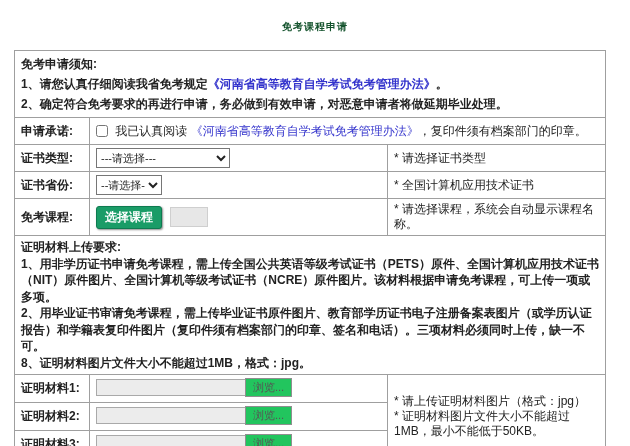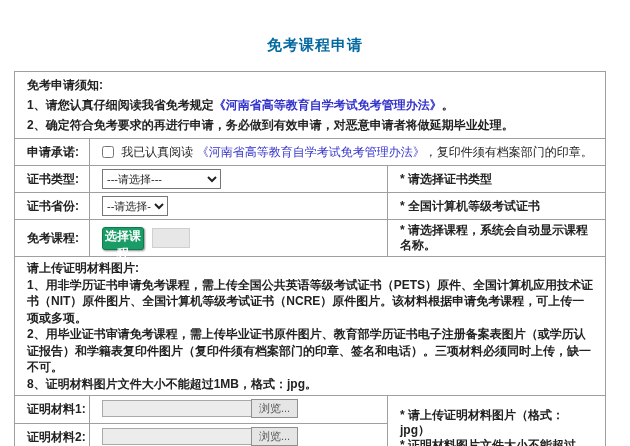--- a/index.html
+++ b/index.html
@@ -5,37 +5,36 @@
   * { box-sizing: border-box; margin: 0; padding: 0; }
   html, body {
     width: 630px; height: 446px;
     background: #ffffff;
     font-family: "Liberation Sans", "DejaVu Sans", sans-serif;
     overflow: hidden;
   }
   .page-title {
     padding-top: 20px;
     text-align: center;
-    font-size: 15px;
-    font-weight: bold;
-    color: #0369a1;
+    font-size: 10px;
+    font-weight: bold;
+    color: #14532d;
     letter-spacing: 1px;
-    margin-top: 16px;
   }
   table.app-table {
     border-collapse: collapse;
     table-layout: fixed;
     width: 591px;
     margin: 16px 0 0 14px;
   }
   table.app-table td {
     border: 1px solid #9f9f9f;
     font-size: 12px;
     color: #222;
-    padding: 3px 12px;
+    padding: 3px 6px;
     vertical-align: middle;
     background: #ffffff;
   }
   td.label-cell {
     font-weight: bold;
     padding-left: 9px;
     white-space: nowrap;
   }
   td.section-cell {
     background: #d8d8d8;
@@ -45,72 +44,72 @@
   }
   .notice-cell p { line-height: 20px; }
   .req-cell p { line-height: 16.5px; }
   a.reg-link, .link-blue {
     color: #3333cc;
     text-decoration: none;
     cursor: pointer;
   }
   td.hint-cell {
     color: #3333cc;
-    font-weight: bold;
+    font-weight: normal;
     padding-left: 9px;
     line-height: 15px;
   }
   .row-h { height: 27px; }
   .mat-row { height: 25px; }
   select {
     font-size: 11px;
     height: 20px;
     border: 1px solid #767676;
     background: #fff;
     color: #222;
   }
-  .sel-type { width: 119px; }
+  .sel-type { width: 134px; }
   .sel-prov { width: 66px; }
   input[type=checkbox] {
     width: 12px; height: 12px;
     vertical-align: -2px;
     margin-right: 4px;
   }
   .green-btn {
     display: inline-block;
     background: #1a9c67;
     color: #ffffff;
     font-weight: bold;
     font-size: 12px;
     border: 1px solid #0e7a50;
     border-radius: 3px;
     box-shadow: 1px 1px 2px rgba(0,0,0,0.45);
     cursor: pointer;
     font-family: inherit;
   }
-  .choose-course-btn { width: 42px; height: 23px; vertical-align: middle; }
+  .choose-course-btn { width: 66px; height: 23px; vertical-align: middle; }
   .course-box {
     display: inline-block;
     width: 38px; height: 20px;
     background: #e7e7e7;
     border: 1px solid #cfcfcf;
     vertical-align: middle;
     margin-left: 8px;
   }
   .file-wrap { display: inline-flex; align-items: center; }
   .file-text {
     display: inline-block;
     width: 150px; height: 17px;
     background: #ececec;
     border: 1px solid #a9a9a9;
   }
   .browse-btn {
     height: 19px;
     margin-left: -1px;
-    background: #e5e5e5;
+    background: #22c55e;
     border: 1px solid #8f8f8f;
     font-size: 11px;
     color: #555;
     padding: 0 7px;
     cursor: pointer;
     font-family: inherit;
   }
   .mat-hint-cell { line-height: 16px; }
 </style>
 </head>
@@ -152,34 +151,34 @@
     <td class="hint-cell">* 请选择证书类型</td>
   </tr>
 
   <tr class="row-h">
     <td class="label-cell">证书省份:</td>
     <td>
       <select class="sel-prov">
         <option>--请选择--</option>
       </select>
     </td>
-    <td class="hint-cell">* 全国计算机等级考试证书</td>
+    <td class="hint-cell">* 全国计算机应用技术证书</td>
   </tr>
 
   <tr class="row-h">
     <td class="label-cell">免考课程:</td>
     <td>
       <button class="green-btn choose-course-btn">选择课程</button><span class="course-box"></span>
     </td>
     <td class="hint-cell">* 请选择课程，系统会自动显示课程名称。</td>
   </tr>
 
   <tr>
     <td colspan="3" class="section-cell req-cell">
-      <p>请上传证明材料图片:</p>
+      <p>证明材料上传要求:</p>
       <p>1、用非学历证书申请免考课程，需上传全国公共英语等级考试证书（PETS）原件、全国计算机应用技术证书（NIT）原件图片、全国计算机等级考试证书（NCRE）原件图片。该材料根据申请免考课程，可上传一项或多项。</p>
       <p>2、用毕业证书审请免考课程，需上传毕业证书原件图片、教育部学历证书电子注册备案表图片（或学历认证报告）和学籍表复印件图片（复印件须有档案部门的印章、签名和电话）。三项材料必须同时上传，缺一不可。</p>
       <p>8、证明材料图片文件大小不能超过1MB，格式：jpg。</p>
     </td>
   </tr>
 
   <tr class="mat-row">
     <td class="label-cell">证明材料1:</td>
     <td>
       <span class="file-wrap">

